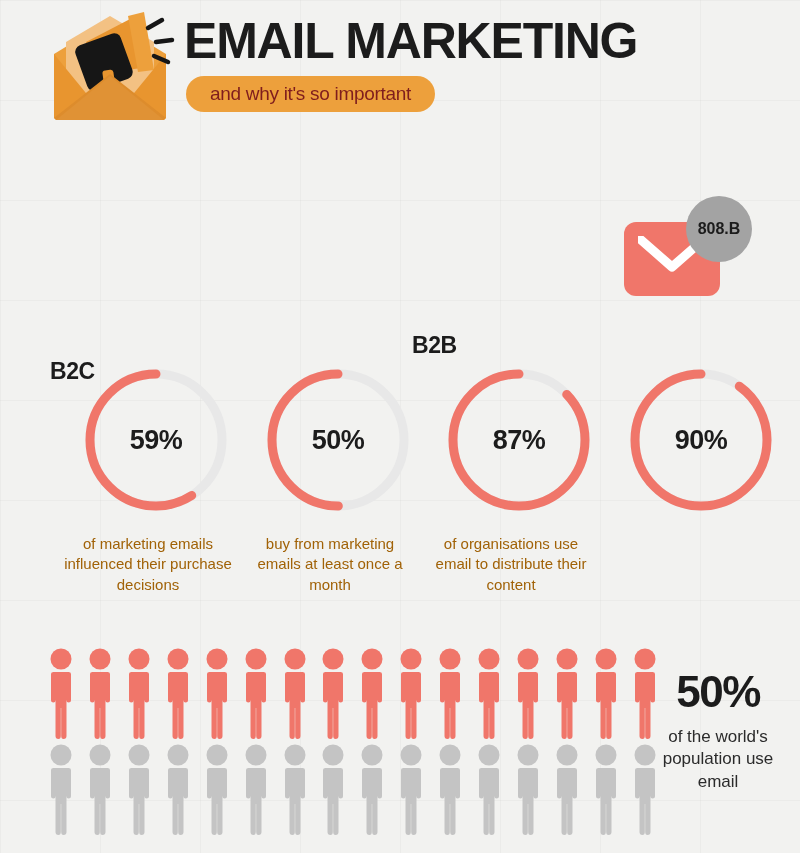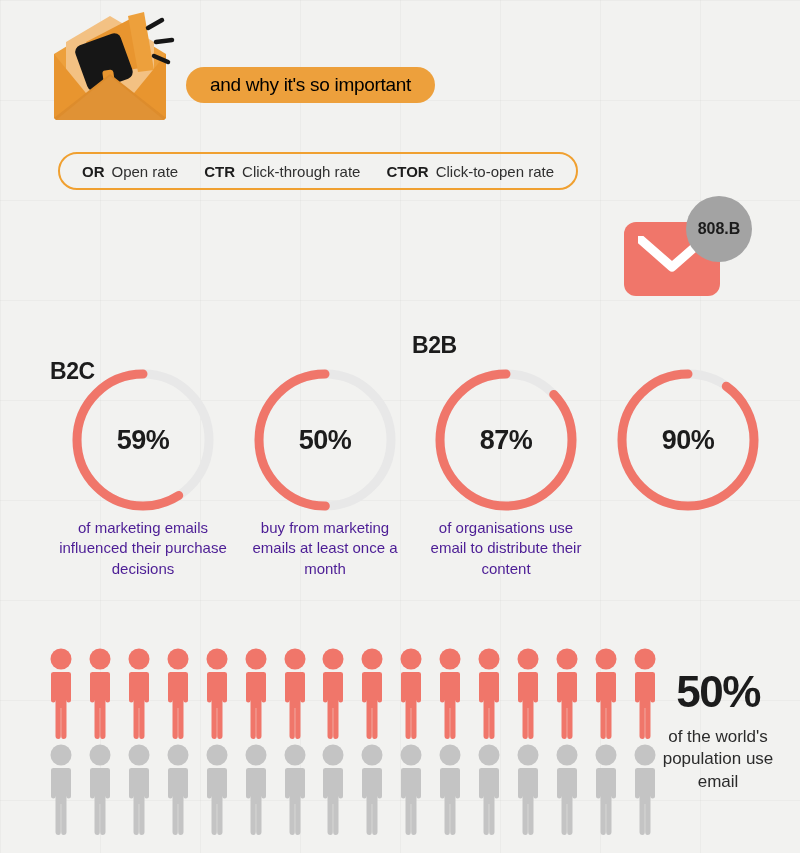--- a/index.html
+++ b/index.html
@@ -40,30 +40,30 @@
     font-weight: bold;
     letter-spacing: -1.2px;
     color: #1c1c1c;
     line-height: 1;
     white-space: nowrap;
   }
 
   .subtitle-pill {
     position: absolute;
     left: 186px;
-    top: 67px;
+    top: 76px;
     height: 36px;
     padding: 0 24px;
     background: #eda03c;
     border-radius: 18px;
     display: flex;
     align-items: center;
     justify-content: center;
     font-size: 19px;
-    color: #000000;
+    color: #7f1d1d;
     letter-spacing: -0.3px;
     white-space: nowrap;
   }
 
   
   .legend-bar {
     position: absolute;
     left: 58px;
     top: 152px;
     height: 38px;
@@ -125,46 +125,46 @@
   }
   .label-b2c { left: 50px; top: 332px; margin-top: 26px; }
   .label-b2b { left: 412px; top: 332px; }
 
   .donuts { position: absolute; left: 0; top: 362px; width: 800px; }
   .donut-col {
     position: absolute;
     width: 182px;
     display: flex;
     flex-direction: column;
-    align-items: center;
+    align-items: flex-end;
   }
   .donut-col.c0 { left: 52px; }
   .donut-col.c1 { left: 234px; }
   .donut-col.c2 { left: 415px; }
   .donut-col.c3 { left: 597px; }
 
   .donut { position: relative; width: 156px; height: 156px; }
   .donut svg { display: block; }
   .donut-value {
     position: absolute;
     inset: 0;
     display: flex;
     align-items: center;
     justify-content: center;
     font-size: 27px;
     font-weight: bold;
     color: #1c1c1c;
     letter-spacing: -0.5px;
   }
   .donut-caption {
-    margin-top: 0;
+    margin-top: 16px;
     text-align: center;
     font-size: 15px;
     line-height: 1.35;
-    color: #4c1d95;
+    color: #a16207;
     width: 172px;
   }
 
   
   .people { position: absolute; left: 46px; top: 648px; width: 614px; }
   .people-row { display: flex; justify-content: space-between; width: 100%; }
   .people-row.row-bottom { margin-top: 4px; }
   .person { width: 30px; height: 92px; }
 
   .stat-block {
@@ -220,38 +220,25 @@
         <path d="M10 108 L64 64 L118 108 Z" fill="#e09235"></path>
 
         <g stroke="#161616" stroke-width="4.5" stroke-linecap="round">
           <line x1="102" y1="16" x2="116" y2="8"></line>
           <line x1="110" y1="30" x2="126" y2="28"></line>
           <line x1="108" y1="44" x2="122" y2="50"></line>
         </g>
       </svg>
     </div>
 
+    <div class="title">EMAIL MARKETING</div>
 
     <div class="subtitle-pill">and why it's so important</div>
   </div>
 
-  <div class="legend-bar">
-    <div class="legend-item">
-      <span class="legend-abbr">OR</span>
-      <span class="legend-text">Open rate</span>
-    </div>
-    <div class="legend-item">
-      <span class="legend-abbr">CTR</span>
-      <span class="legend-text">Click-through rate</span>
-    </div>
-    <div class="legend-item">
-      <span class="legend-abbr">CTOR</span>
-      <span class="legend-text">Click-to-open rate</span>
-    </div>
-  </div>
 
 
   <div class="env-wrap">
     <div class="env-icon">
       <svg class="env-chevron" viewBox="0 0 68 36">
         <path d="M2 3 L34 31 L66 3" fill="none" stroke="#ffffff" stroke-width="9" stroke-linecap="round" stroke-linejoin="round"></path>
       </svg>
     </div>
     <div class="badge">808.B</div>
   </div>

